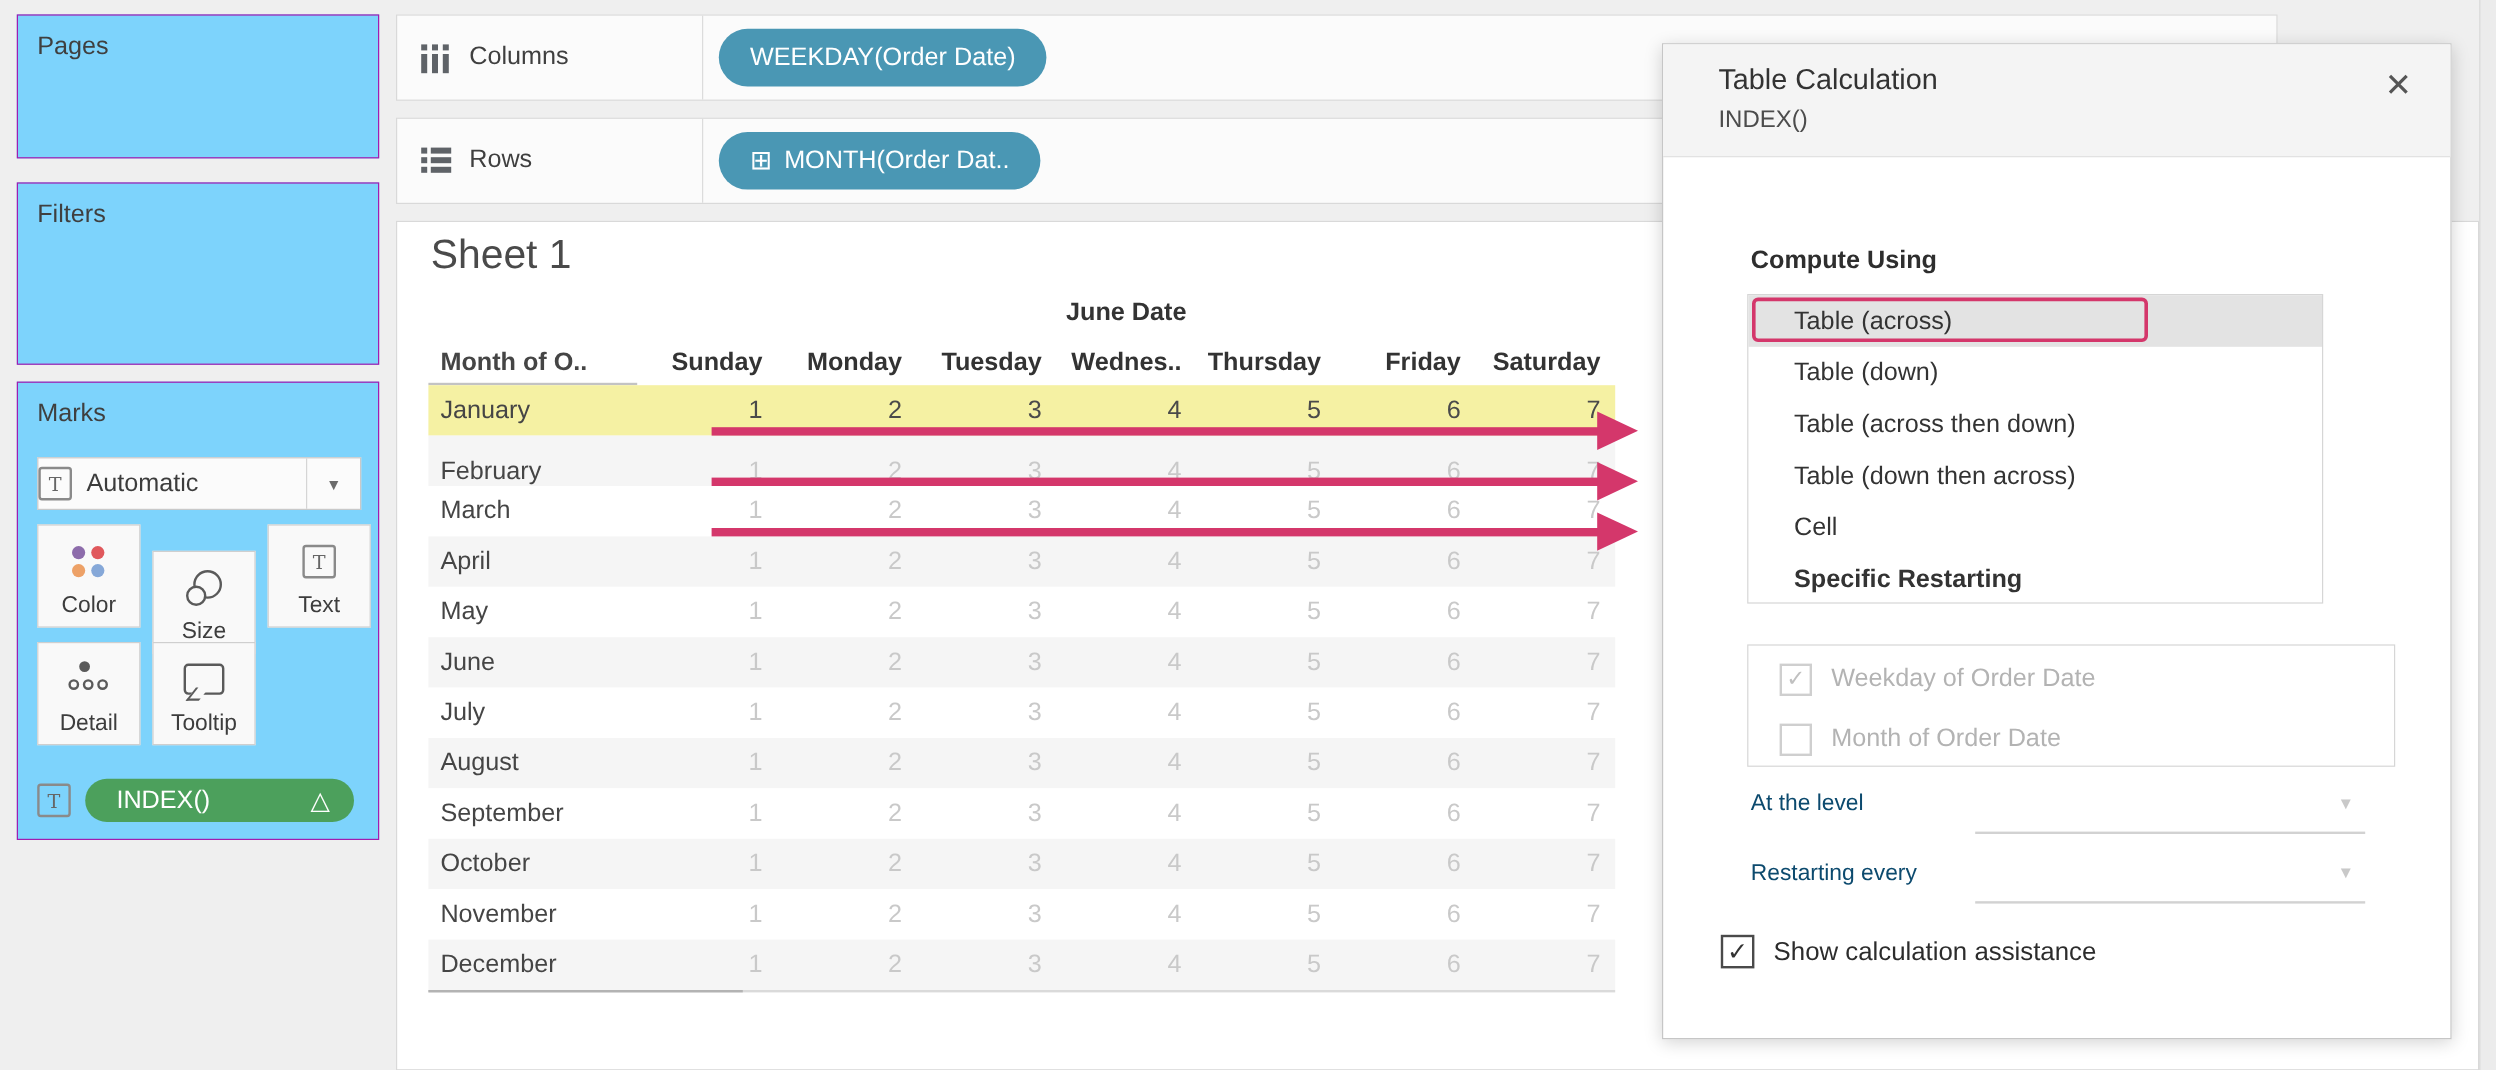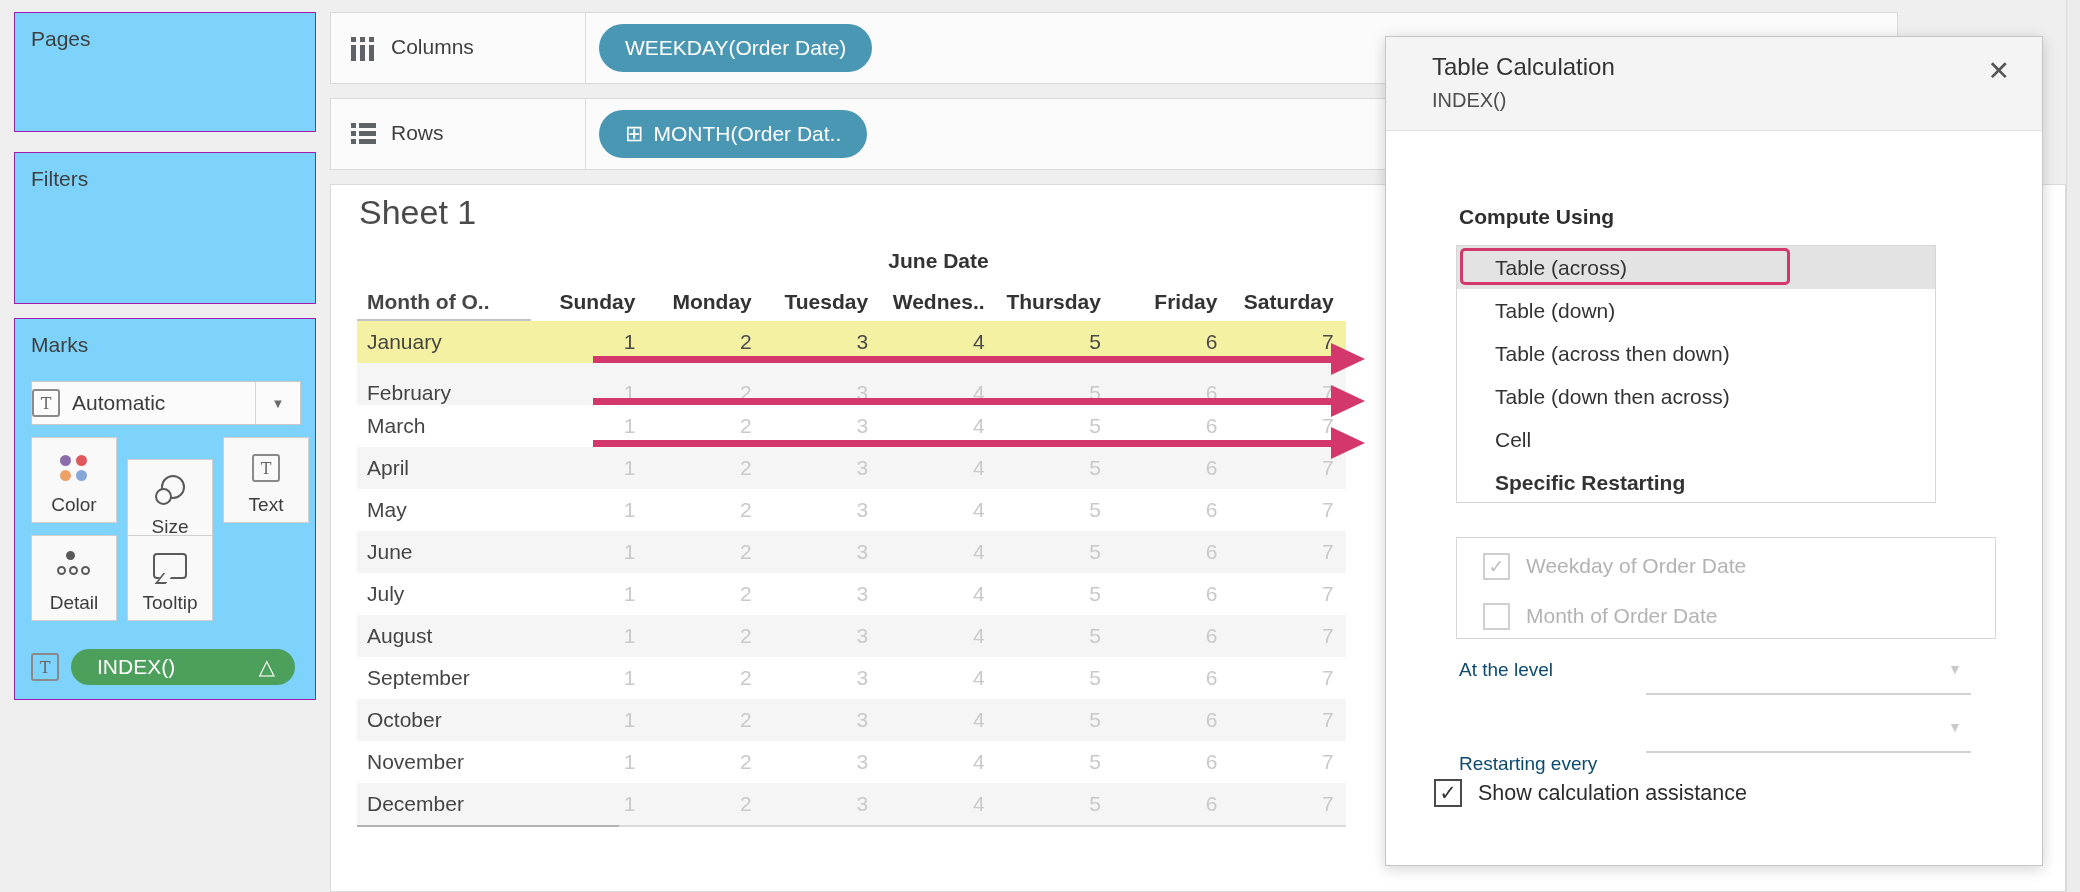--- a/index.html
+++ b/index.html
@@ -393,21 +393,21 @@
         <div class="dimrow">
           <div class="cb"></div>
           <span class="dlabel">Month of Order Date</span>
         </div>
       </div>
 
     <div class="ddrow-label" style="top:622px;">At the level</div>
     <div class="ddline" style="top:656px;"></div>
     <div class="ddcaret" style="left:562px;top:624px;">▼</div>
 
-    <div class="ddrow-label" style="top:716px;">Restarting every</div>
+    <div class="ddrow-label" style="top:680px;">Restarting every</div>
     <div class="ddline" style="top:714px;"></div>
     <div class="ddcaret" style="left:562px;top:682px;">▼</div>
 
     <div id="assist-row">
       <div id="assist-cb">✓</div>
       <div id="assist-label">Show calculation assistance</div>
     </div>
   </div>
 </div>
 

